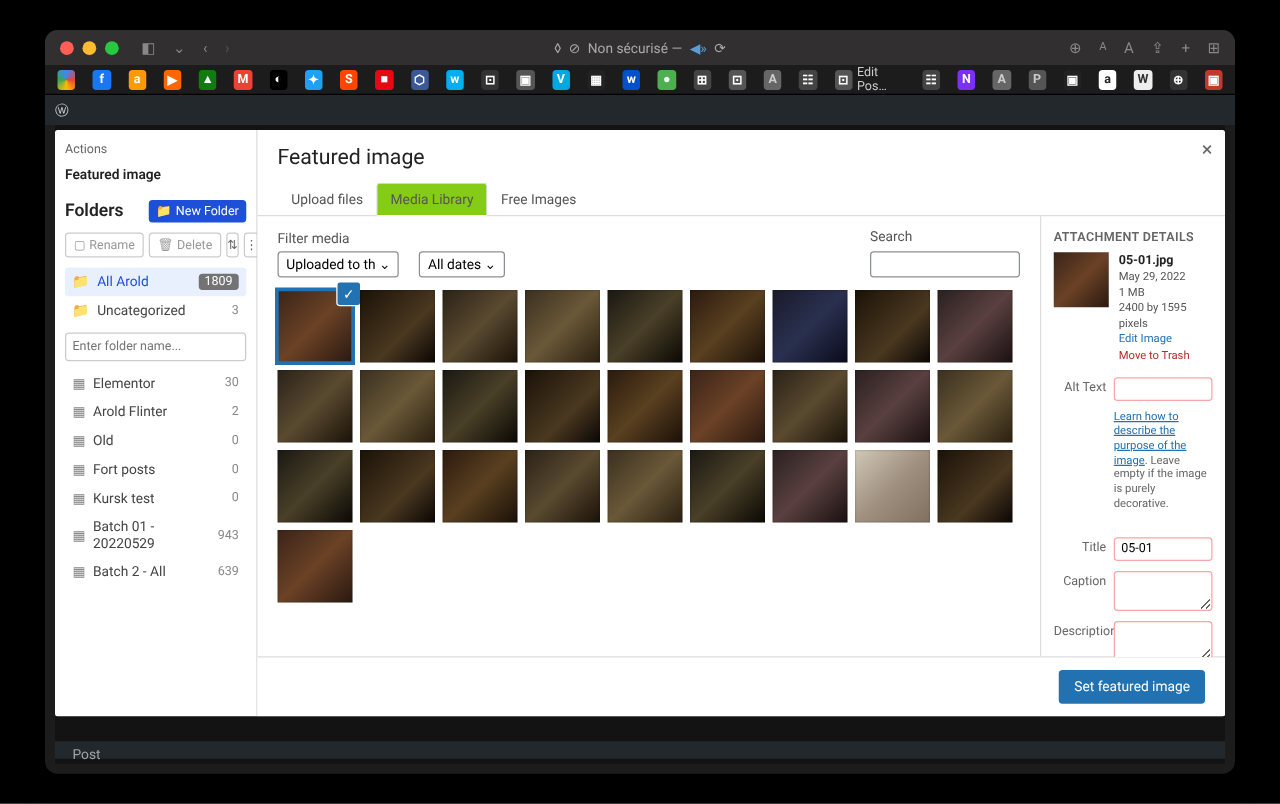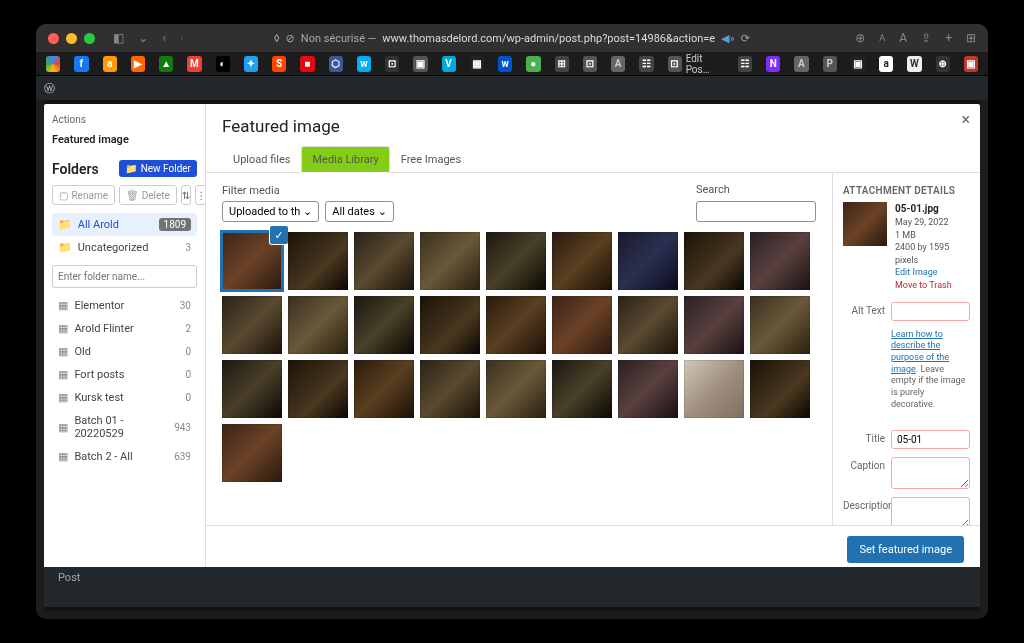--- a/index.html
+++ b/index.html
@@ -72,21 +72,21 @@
 .det-link{color:#2271b1;cursor:pointer}
 .det-link.red{color:#b32d2e}
 .field{display:flex;align-items:flex-start;margin-bottom:8px;gap:6px}
 .field label{width:42px;text-align:right;font-size:10px;color:#666;padding-top:3px;flex-shrink:0}
 .field input,.field textarea{flex:1;padding:3px 5px;border:1px solid #fca5a5;border-radius:3px;font-size:10px;min-width:0}
 .field textarea{height:32px;resize:vertical}
 .help-text{font-size:9px;color:#666;line-height:1.3;margin-left:48px;margin-bottom:20px}
 .help-text a{color:#2271b1;text-decoration:underline}
 .modal-footer{border-top:1px solid #ddd;padding:10px 16px;display:flex;justify-content:flex-end;background:#fff}
 .set-btn{background:#2271b1;color:#fff;border:none;padding:7px 12px;border-radius:3px;font-size:11px;cursor:pointer}
-.bottom-bar{position:absolute;bottom:4px;left:0;right:0;height:40px;background:#23282d;padding:4px 14px;font-size:11px}
+.bottom-bar{position:absolute;bottom:4px;left:0;right:0;height:14px;background:#23282d;padding:4px 14px;font-size:11px}
 .bottom-bar a{color:#9ea3a8}
 </style>
 </head>
 <body>
 
 <div class="browser-window">
   <div class="titlebar">
     <div class="traffic">
       <div class="dot red"></div>
       <div class="dot yellow"></div>
@@ -95,21 +95,20 @@
     <div class="tb-icons">
       <span>◧</span>
       <span>⌄</span>
       <span>‹</span>
       <span style="color:#555">›</span>
     </div>
     <div class="tb-center">
       <span>◊</span>
       <span>⊘</span>
       <span>Non sécurisé —</span>
-      <span class="url">www.thomasdelord.com/wp-admin/post.php?post=14986&amp;action=e</span>
       <span style="color:#5a9fd4">◀»</span>
       <span>⟳</span>
     </div>
     <div class="tb-right">
       <span>⊕</span>
       <span style="font-size:9px">A</span>
       <span>A</span>
       <span>⇪</span>
       <span>+</span>
       <span>⊞</span>
@@ -241,21 +240,21 @@
           <div class="tabs">
             <div class="tab">Upload files</div>
             <div class="tab active">Media Library</div>
             <div class="tab">Free Images</div>
           </div>
           <div class="content-row">
             <div class="grid-area">
               <div class="filters">
                 <div>
                   <span class="filter-label">Filter media</span>
-                  <div style="display:flex;gap:6px">
+                  <div style="display:flex;gap:16px">
                     <button class="sel"><span>Uploaded to th</span> <span>⌄</span></button>
                     <button class="sel"><span>All dates</span> <span>⌄</span></button>
                   </div>
                 </div>
                 <div class="search-box">
                   <span class="filter-label">Search</span>
                   <input type="text" style="">
                 </div>
               </div>
               <div class="grid">

